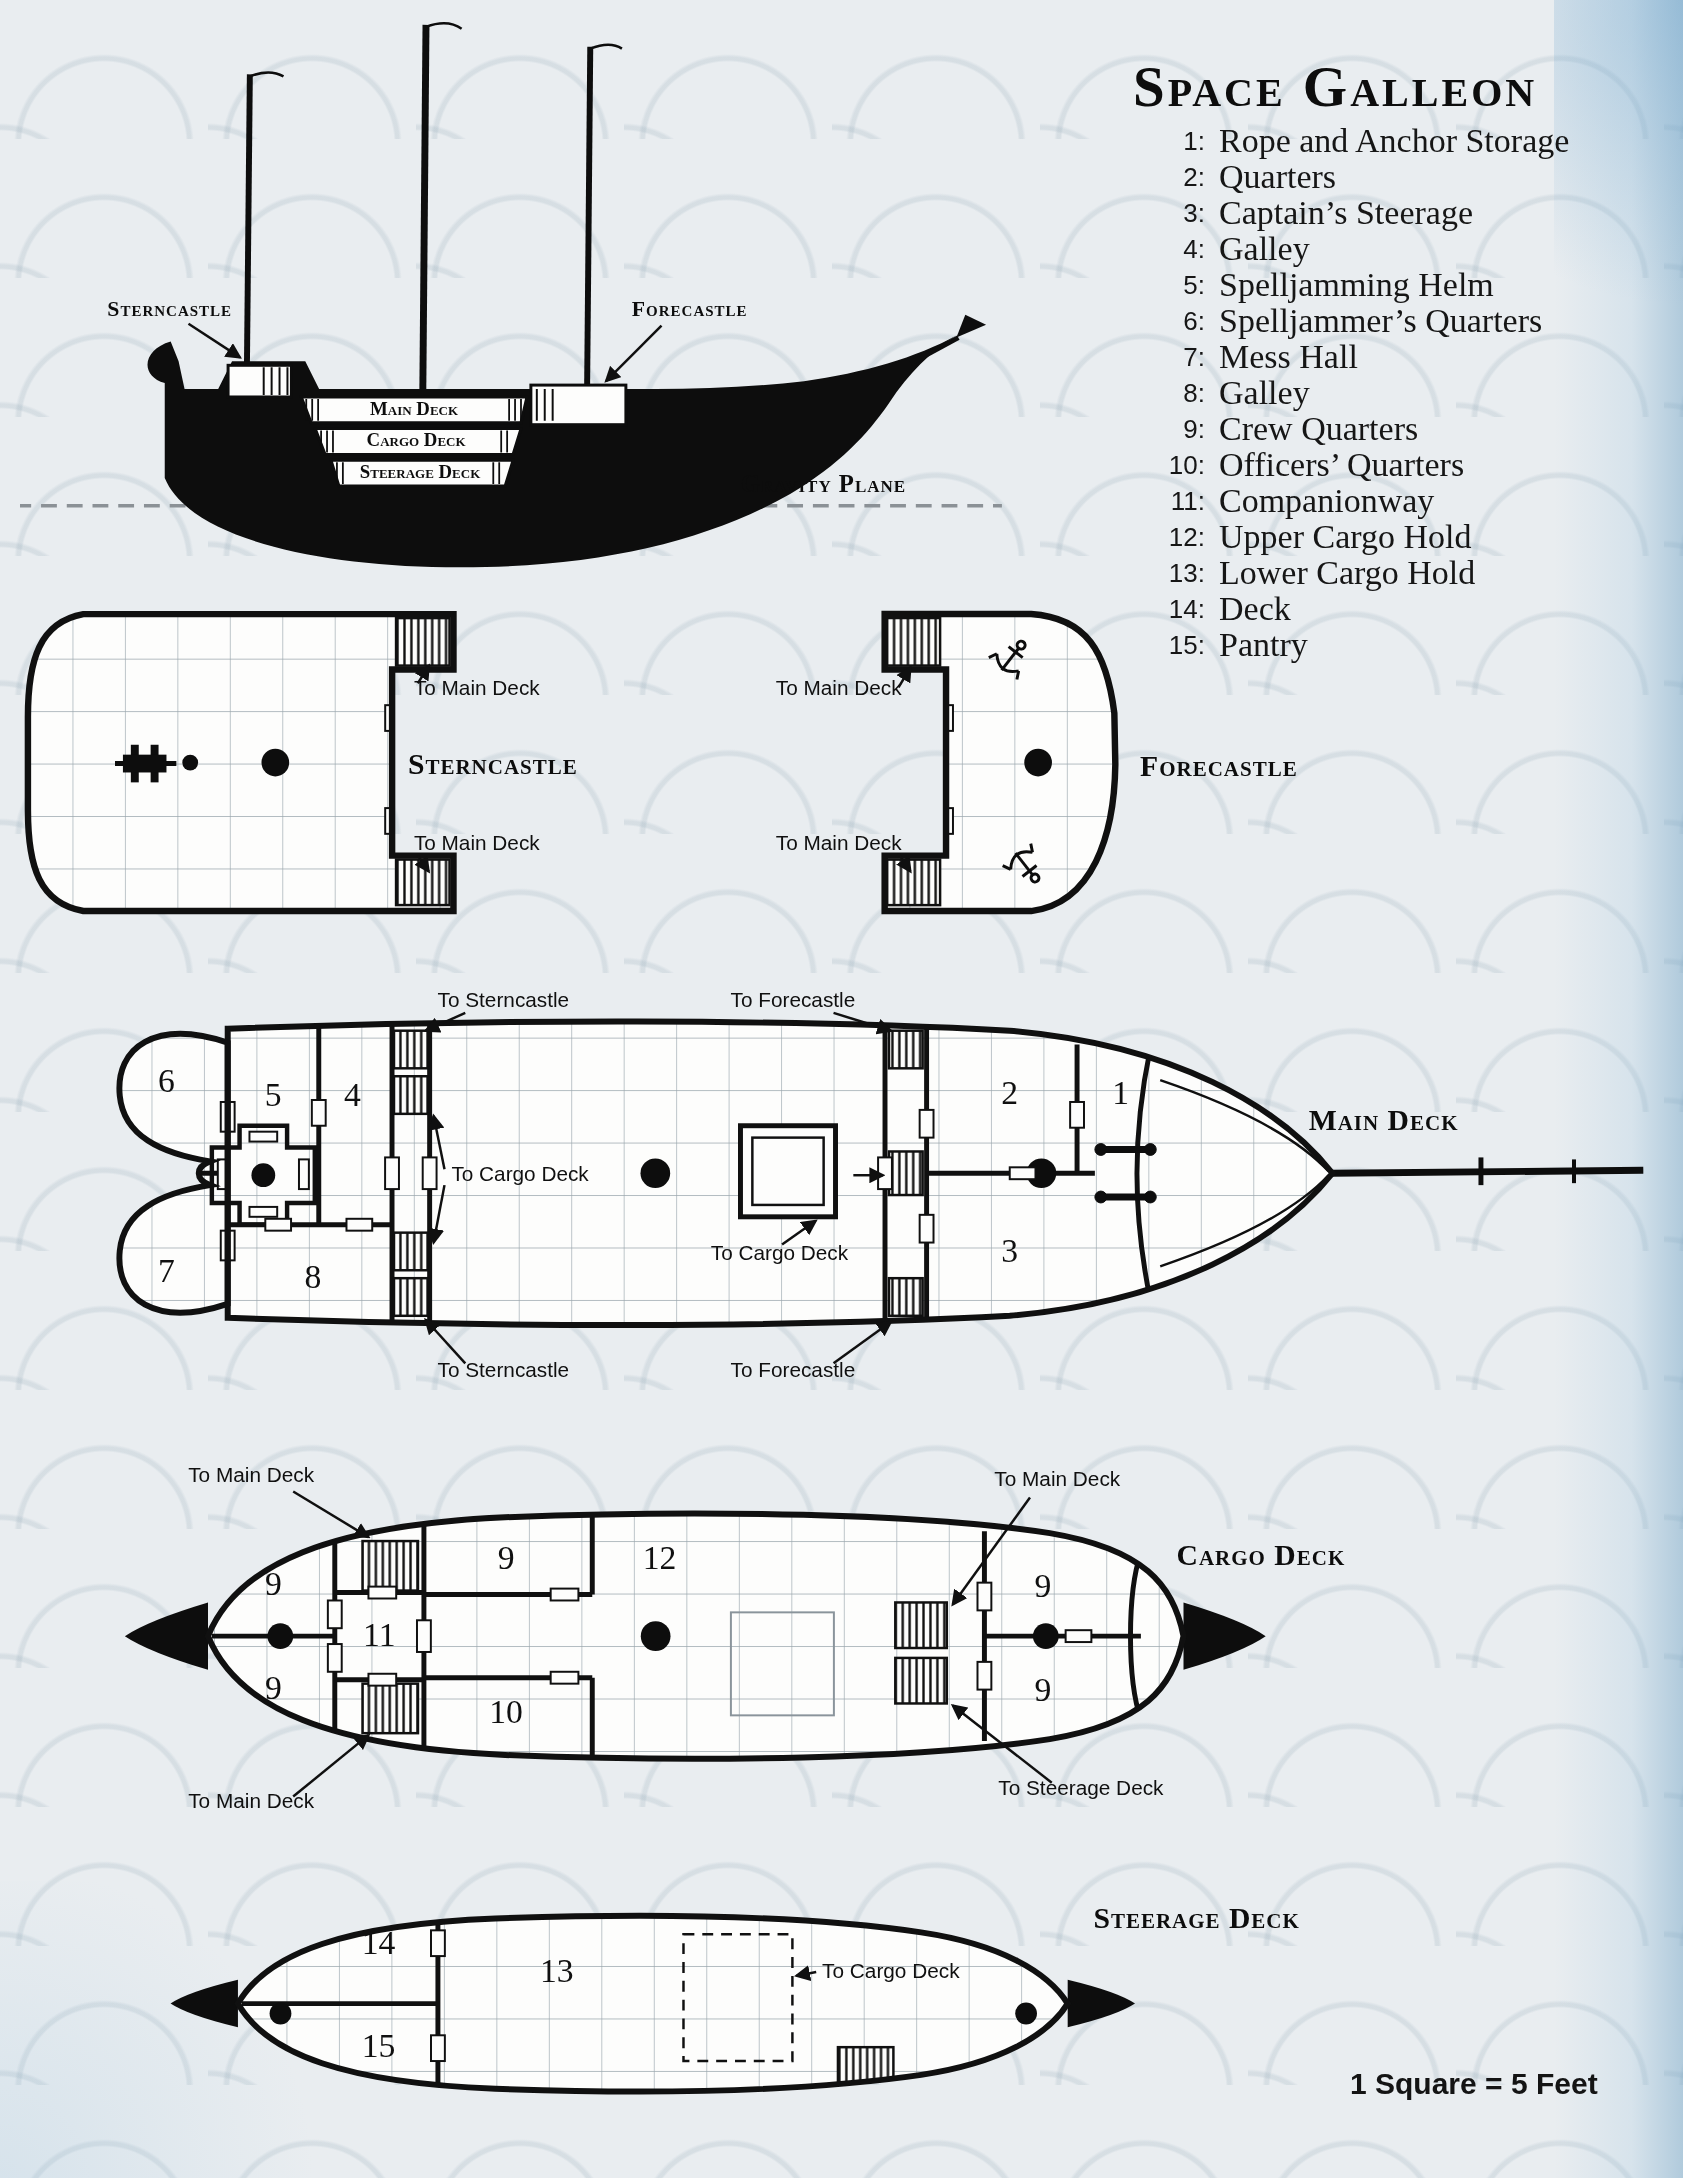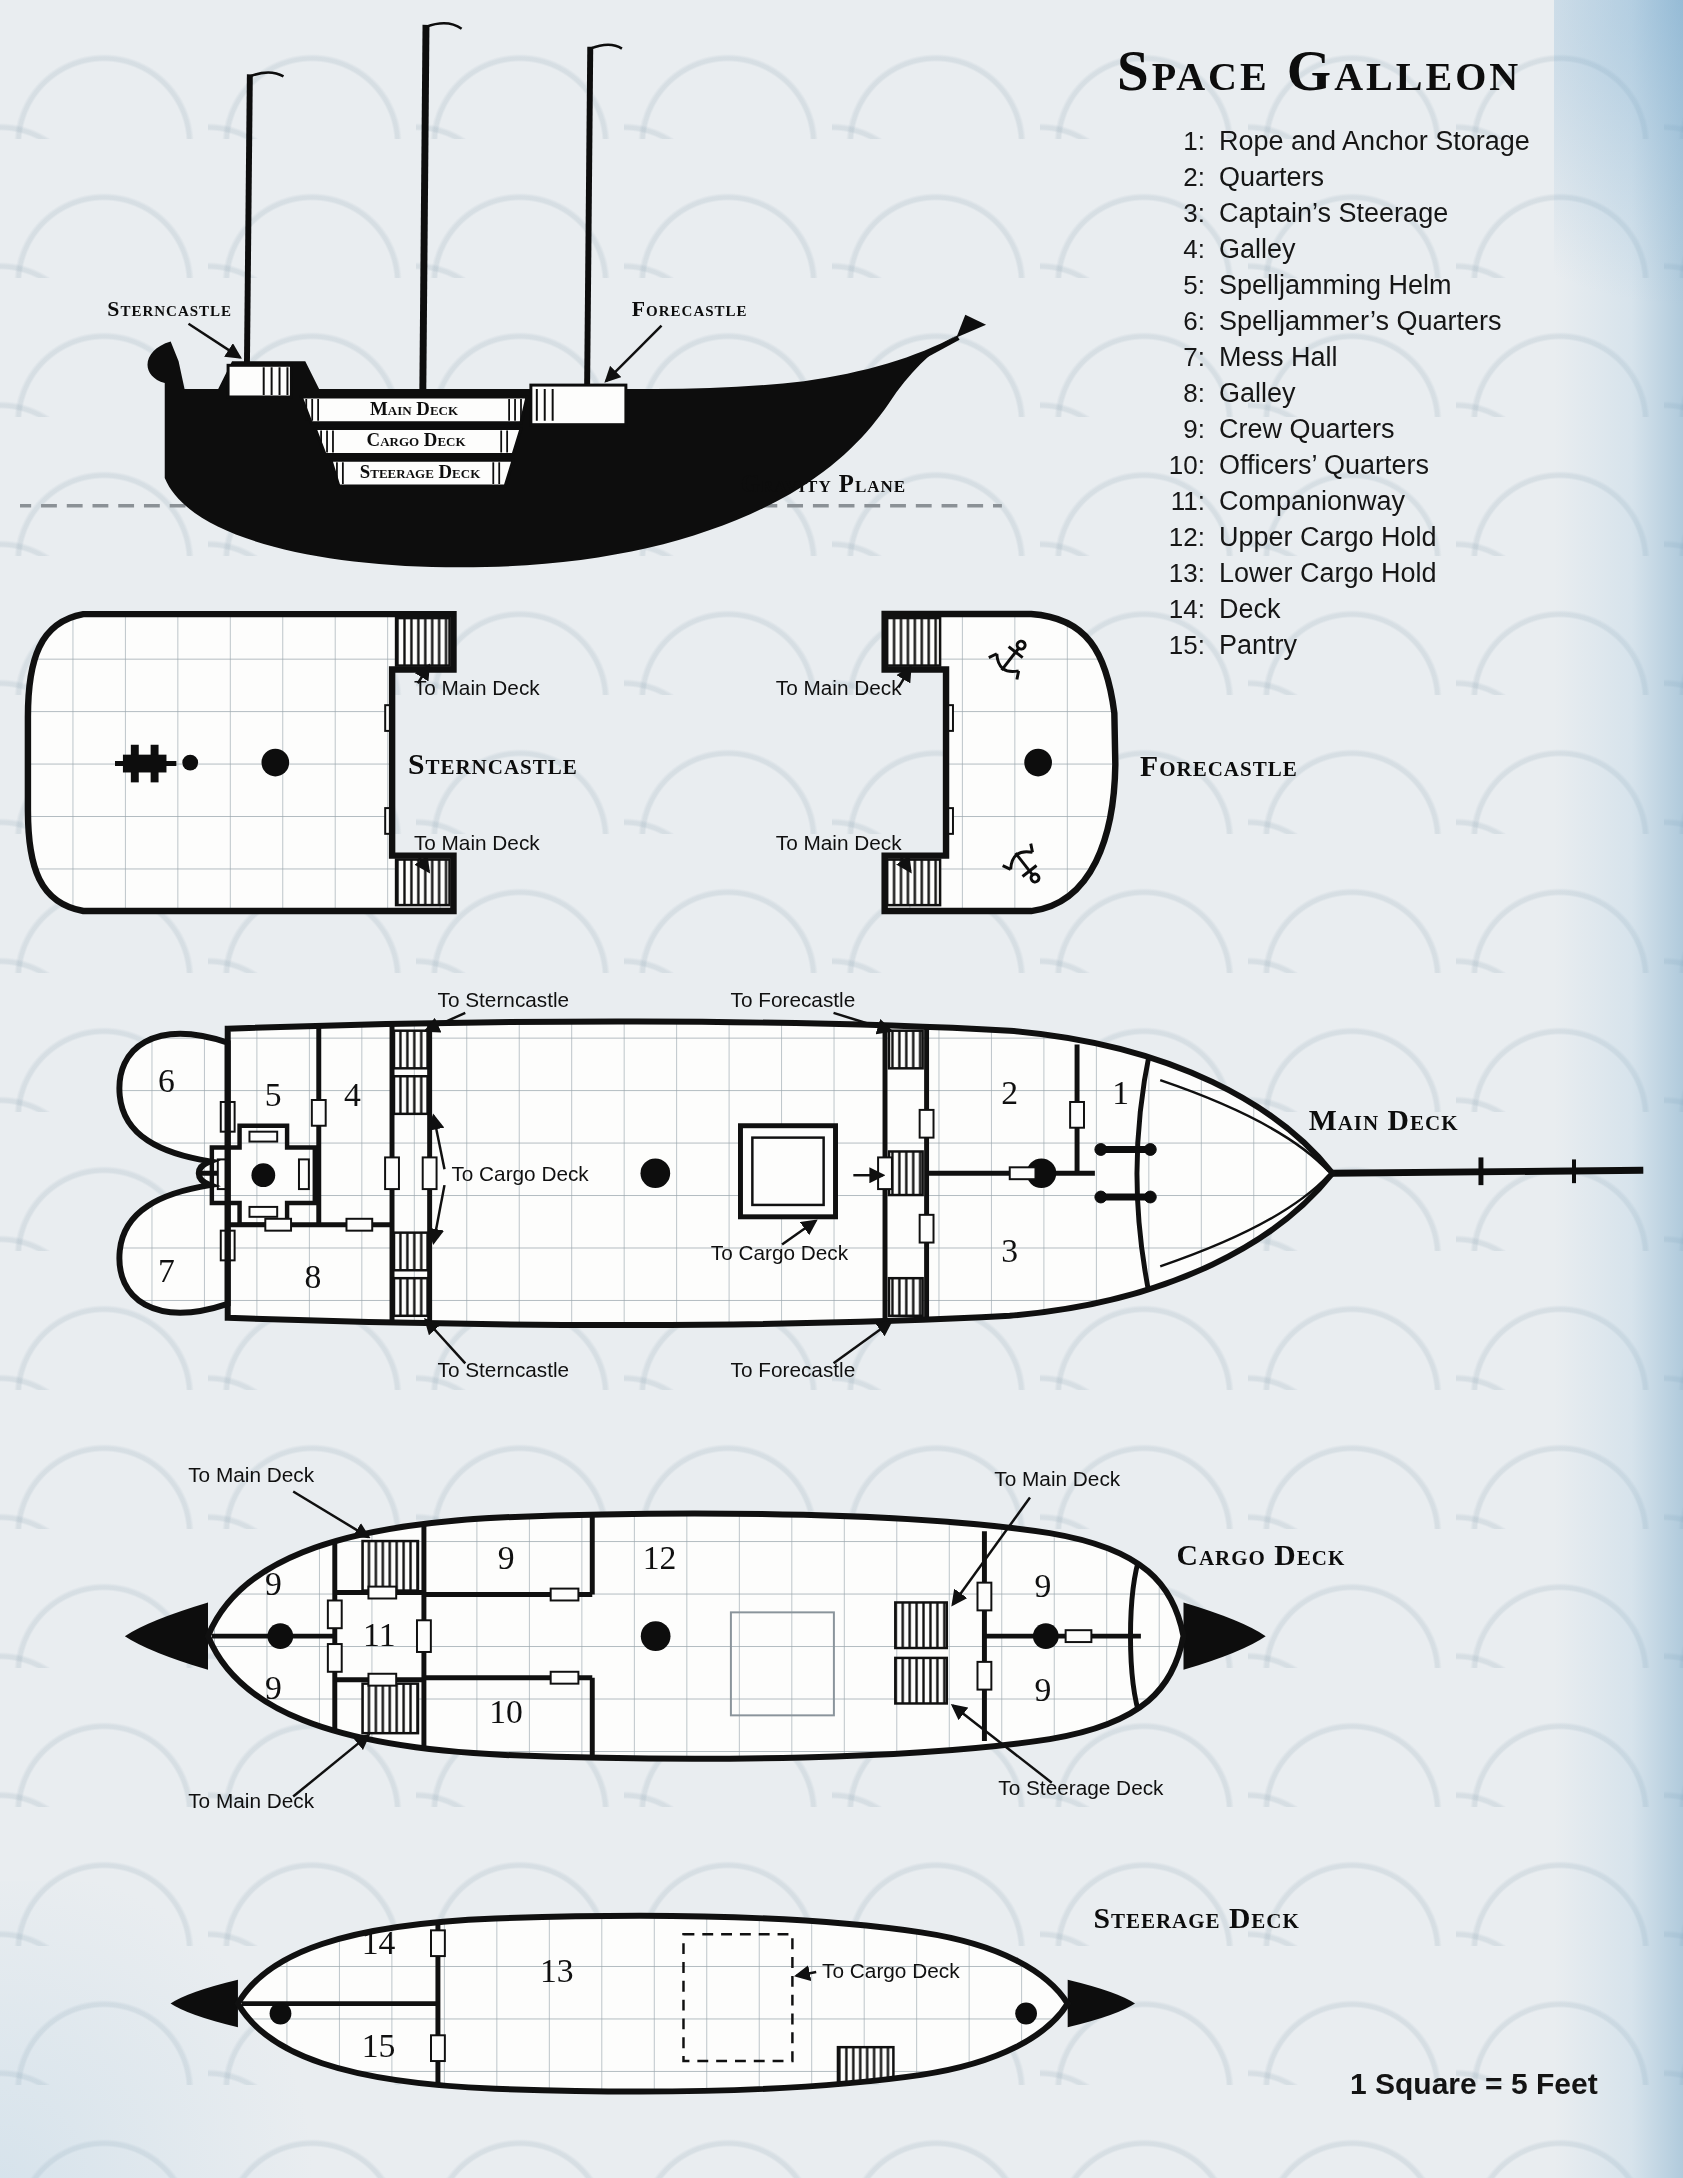--- a/index.html
+++ b/index.html
@@ -20,28 +20,28 @@
   .edge-fx::before {
     content:""; position:absolute; top:0; right:0; width:129px; height:416px;
     background:radial-gradient(circle at 100% 0%, rgba(110,165,205,0.40), rgba(110,165,205,0) 70%);
   }
   .corner-fx {
     position:absolute; left:0; bottom:0; width:337px; height:297px;
     background:radial-gradient(circle at 0% 100%, rgba(150,192,220,0.22), rgba(150,192,220,0) 70%);
     pointer-events:none;
   }
   .title {
-    position:absolute; left:1117px; top:38px; margin:0;
+    position:absolute; left:1117px; top:38px; margin:16px;
     font-family:"Liberation Serif", serif; font-weight:bold; font-size:57px;
     font-variant:small-caps; letter-spacing:3px; color:#0d0d0d;
   }
   .legend { position:absolute; left:1154px; top:123px; }
   .legend-row { display:flex; line-height:36px; color:#161616; }
   .legend-row .num { width:51px; text-align:right; margin-right:14px; font-size:26px; }
-  .legend-row .lab { font-size:27px; }
+  .legend-row .lab { font-size:34px;font-family:Liberation Serif, serif; }
   .plan { position:absolute; }
   .scale-note { position:absolute; left:1350px; top:2067px; font-size:30px; color:#141414;font-weight:bold; }
 
   
   .t-title { font-family:"Liberation Serif",serif; font-weight:bold; font-size:30px;
              font-variant:small-caps; letter-spacing:1px; fill:#0d0d0d; }
   .t-side  { font-family:"Liberation Serif",serif; font-weight:bold; font-size:22px;
              font-variant:small-caps; letter-spacing:1px; fill:#0d0d0d; }
   .t-band  { font-family:"Liberation Serif",serif; font-weight:bold; font-size:19px;
              font-variant:small-caps; fill:#0d0d0d; text-anchor:middle; }

